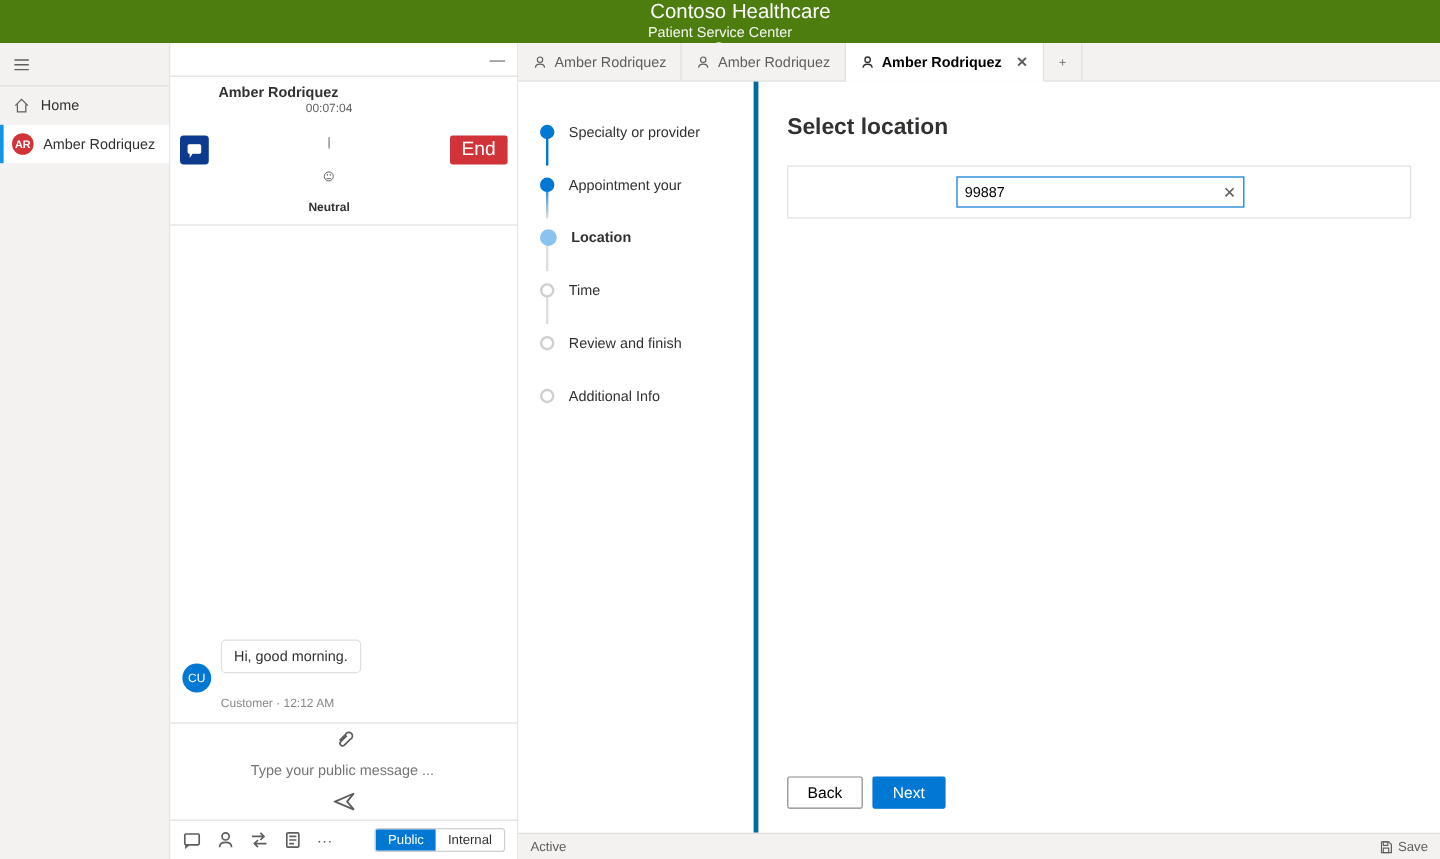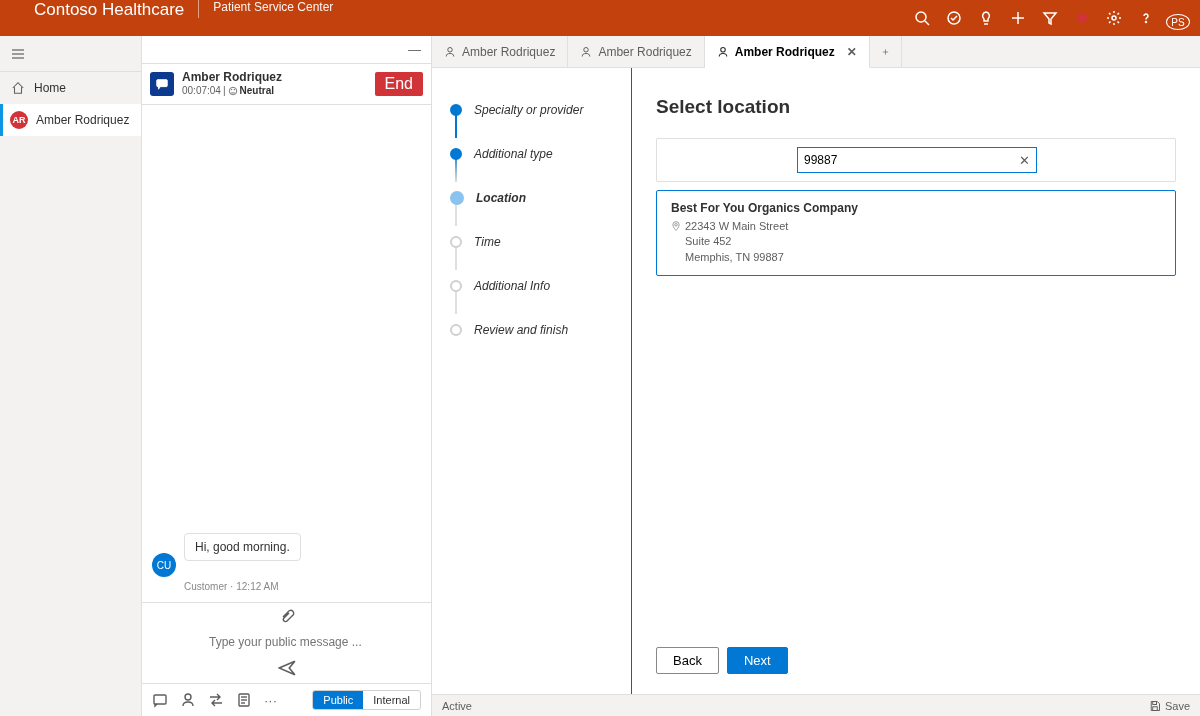--- a/index.html
+++ b/index.html
@@ -1,20 +1,20 @@
 <!DOCTYPE html>
 <html><head>
   <meta charset="utf-8">
   <style>
     * { box-sizing: border-box; margin: 0; padding: 0; }
     html, body { height: 100%; font-family: "Segoe UI", Arial, sans-serif; font-size: 13px; color: #323130; overflow: hidden; }
     body { display: flex; flex-direction: column; }
 
     
-    .topbar { height: 36px; background: #c2410c; display: flex; align-items: flex-start; color: #fff; }
+    .topbar { height: 36px; background: #4d7c0f; display: flex; align-items: center; color: #fff; flex-direction: column; }
     .topbar .brand { font-size: 17px; font-weight: 500; padding-left: 34px; }
     .topbar .divider { width: 1px; height: 18px; background: rgba(255,255,255,0.5); margin: 0 14px; }
     .topbar .sub { font-size: 12px; opacity: 0.95; }
     .topbar .spacer { flex: 1; }
     .topbar .icon-btn { width: 32px; height: 36px; display: flex; align-items: center; justify-content: center; cursor: pointer; }
     .topbar svg { stroke: #fff; fill: none; stroke-width: 1.5; }
     .topbar .dot { width: 10px; height: 10px; border-radius: 50%; background: #d13438; }
     .topbar .avatar { width: 24px; height: 16px; border-radius: 50%; border: 1px solid #fff; display: flex; align-items: center; justify-content: center; font-size: 10px; margin: 14px 10px 0 4px; }
 
     
@@ -29,21 +29,21 @@
     .nav-item .circ { width: 18px; height: 18px; border-radius: 50%; background: #d13438; color: #fff; font-size: 9px; display: flex; align-items: center; justify-content: center; font-weight: 600; }
 
     
     .chatcol { width: 290px; background: #fff; display: flex; flex-direction: column; border-right: 1px solid #e1dfdd; }
     .chat-top { height: 28px; display: flex; align-items: center; justify-content: flex-end; padding-right: 10px; border-bottom: 1px solid #e1dfdd; }
     .chat-hdr { display: flex; align-items: center; padding: 6px 8px; border-bottom: 1px solid #e1dfdd; gap: 8px; }
     .chat-hdr .convico { width: 24px; height: 24px; background: #0b3a8e; border-radius: 3px; display: flex; align-items: center; justify-content: center; }
     .chat-hdr .convico svg { stroke: #fff; fill: #fff; }
     .chat-hdr .meta { flex: 1; line-height: 1.25; }
     .chat-hdr .name { font-size: 12px; font-weight: 600; }
-    .chat-hdr .sub { font-size: 10px; color: #605e5c; display: flex; align-items: center; gap: 2px; }
+    .chat-hdr .sub { font-size: 10px; color: #605e5c; display: flex; align-items: center; gap: 16px; flex-direction: column; }
     .chat-hdr .end { background: #d13438; color: #fff; border: none; padding: 3px 10px; font-size: 16px; border-radius: 2px; cursor: pointer; }
     .chat-body { flex: 1; display: flex; flex-direction: column; justify-content: flex-end; padding: 10px; }
     .msg-row { display: flex; align-items: center; gap: 8px; }
     .msg-ava { width: 24px; height: 24px; border-radius: 50%; background: #0078d4; color: #fff; font-size: 10px; display: flex; align-items: center; justify-content: center; margin-top: 37px; }
     .msg-bubble { background: #fff; border: 1px solid #e1dfdd; border-radius: 4px; padding: 6px 10px; font-size: 12px; }
     .msg-meta { font-size: 10px; color: #8a8886; margin: 4px 0 0 32px; }
     .chat-input { border-top: 1px solid #e1dfdd; padding: 6px 10px; display: flex; align-items: center; gap: 10px; flex-direction: column; }
     .chat-input input { flex: 1; border: none; outline: none; font-size: 12px; color: #605e5c; }
     .chat-toolbar { border-top: 1px solid #e1dfdd; padding: 6px 10px; display: flex; align-items: center; gap: 12px; }
     .chat-toolbar .spacer { flex: 1; }
@@ -54,21 +54,21 @@
 
     
     .workcol { flex: 1; display: flex; flex-direction: column; background: #fff; min-width: 0; }
     .tabbar { height: 32px; background: #f3f2f1; border-bottom: 1px solid #e1dfdd; display: flex; align-items: stretch; }
     .tab { display: flex; align-items: center; gap: 6px; padding: 0 12px; font-size: 12px; border-right: 1px solid #e1dfdd; cursor: pointer; color: #605e5c; }
     .tab.active { background: #fff; color: #000; font-weight: 600; border-bottom: 1px solid #fff; margin-bottom: -1px; }
     .tab .x { margin-left: 6px; color: #605e5c; }
     .tab.plus { width: 32px; justify-content: center; }
 
     .work-body { flex: 1; display: flex; min-height: 0; }
-    .steps { width: 200px; border-right: 1px solid #0369a1; padding: 20px 0 0 18px; font-style: italic; }
+    .steps { width: 200px; border-right: 4px solid #0369a1; padding: 20px 0 0 18px; }
     .step { display: flex; align-items: center; gap: 12px; position: relative; height: 44px; font-size: 12px; color: #323130; cursor: pointer; }
     .step .dot { width: 12px; height: 12px; border-radius: 50%; border: 2px solid #d2d0ce; background: #fff; z-index: 1; }
     .step.done .dot { background: #0078d4; border-color: #0078d4; }
     .step.current .dot { background: #8bc3f0; border-color: #8bc3f0; width: 14px; height: 14px; }
     .step .line { position: absolute; left: 5px; top: 20px; width: 2px; height: 30px; background: #e1dfdd; }
     .step.done .line { background: #0078d4; }
     .step.semi .line { background: linear-gradient(#0078d4, #e1dfdd); }
     .step:last-child .line { display: none; }
     .step.current span { font-weight: 600; }
 
@@ -275,63 +275,49 @@
     <div class="work-body">
       <div class="steps">
         <div class="step done">
             <span class="dot"></span>
             <span class="line"></span>
             <span>Specialty or provider</span>
           </div>
         <div class="step done semi">
             <span class="dot"></span>
             <span class="line"></span>
-            <span>Additional type</span>
+            <span>Appointment your</span>
           </div>
         <div class="step current">
             <span class="dot"></span>
             <span class="line"></span>
             <span>Location</span>
           </div>
         <div class="step">
             <span class="dot"></span>
             <span class="line"></span>
             <span>Time</span>
           </div>
         <div class="step">
             <span class="dot"></span>
+            <span>Review and finish</span>
+          </div>
+        <div class="step">
+            <span class="dot"></span>
             <span class="line"></span>
             <span>Additional Info</span>
-          </div>
-        <div class="step">
-            <span class="dot"></span>
-            <span>Review and finish</span>
           </div>
       </div>
 
       <div class="content">
         <h2>Select location</h2>
         <div class="search-wrap">
           <div class="search">
             <input value="99887" style="">
             <span style="color:#605e5c;cursor:pointer;">✕</span>
-          </div>
-        </div>
-        <div class="result">
-          <div class="rname">Best For You Organics Company</div>
-          <div class="raddr">
-            <span class="pin"><svg width="10" height="12" viewBox="0 0 16 16" stroke="#8a8886" fill="none" stroke-width="1.3">
-                  <path d="M8 1a5 5 0 0 0-5 5c0 4 5 9 5 9s5-5 5-9a5 5 0 0 0-5-5z"></path>
-                  <circle cx="8" cy="6" r="2"></circle>
-                </svg></span>
-            <span>
-              <span>22343 W Main Street</span><br>
-              <span>Suite 452</span><br>
-              <span>Memphis, TN 99887</span>
-            </span>
           </div>
         </div>
         <div class="buttons">
           <button class="btn sec">Back</button>
           <button class="btn pri">Next</button>
         </div>
       </div>
     </div>
 
     <div class="status">

